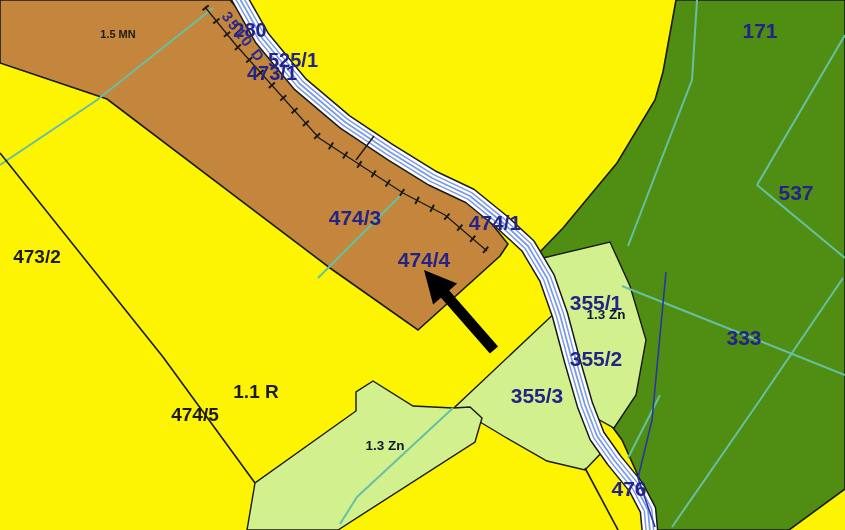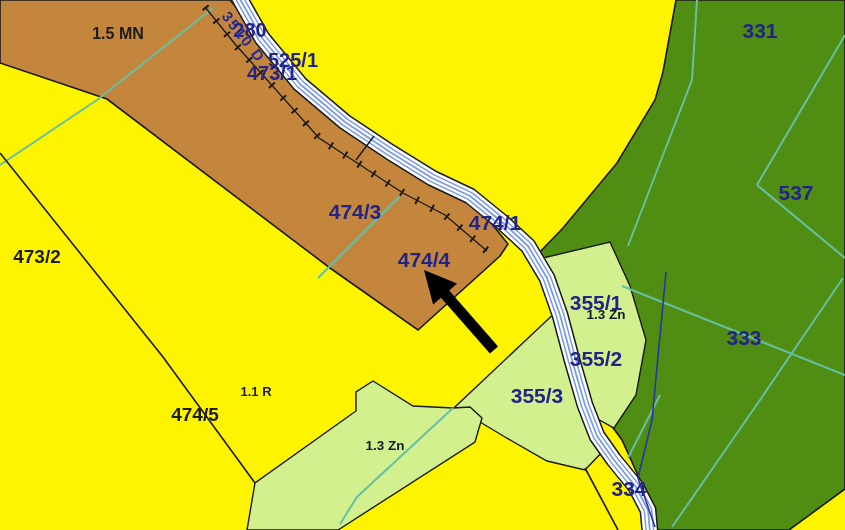--- a/index.html
+++ b/index.html
@@ -14,21 +14,21 @@
   .map-label{
     position:absolute;
     transform:translate(-50%,-50%);
     white-space:nowrap;
     line-height:1;
     pointer-events:none;
   }
   .lbl-navy{color:#232388;font-weight:bold;font-size:21px;}
   .lbl-navy-sm{color:#232388;font-weight:bold;font-size:20px;}
   .lbl-black{color:#1c1c1c;font-weight:600;font-size:19px;}
-  .lbl-black-sm{color:#1c1c1c;font-weight:600;font-size:13px;}
+  .lbl-black-sm{color:#1c1c1c;font-weight:600;font-size:19px;}
   .lbl-use{color:#0f172a;font-weight:600;font-size:13.5px;}
   .lbl-rot{
     position:absolute;
     transform-origin:0 0;
     transform:rotate(52deg);
     color:#2b2b8f;font-weight:600;font-size:15px;letter-spacing:2px;
     white-space:nowrap;pointer-events:none;
   }
 </style>
 </head>
@@ -78,53 +78,53 @@
       <path d="M236,-8 L262,38 L300,84 L345,122 L390,152 L432,178 L470,196 L502,222 L528,246 L547,278 L560,315 L572,360 L585,405 L597,436 L614,460 L636,487 L648,510 L650,532" stroke="#7B9AE8" stroke-width="1.8"></path>
     </g>
 
     <line x1="356" y1="160" x2="374" y2="136" stroke="#1a1a1a" stroke-width="1.4"></line>
 
     <polyline points="666,272 652,420 638,478 655,527" fill="none" stroke="#2B35A5" stroke-width="1.6"></polyline>
 
     <polygon points="424,270 457.1,283.6 449.2,290.5 498.1,346.4 489.9,353.6 441,297.7 433.1,304.6" fill="#000000"></polygon>
   </svg>
 
-  <div class="map-label lbl-black-sm" style="left:118px;top:34px;font-size:16px;">1.5 MN</div>
+  <div class="map-label lbl-black-sm" style="left:118px;top:34px;font-size:11px;">1.5 MN</div>
 
   <div class="map-label lbl-navy-sm" style="left:250px;top:30px;">280</div>
 
   <div class="lbl-rot" style="left:232px;top:8px;">3510 D</div>
 
   <div class="map-label lbl-navy-sm" style="left:293px;top:60px;">525/1</div>
 
   <div class="map-label lbl-navy-sm" style="left:272px;top:73px;">473/1</div>
 
   <div class="map-label lbl-black" style="left:37px;top:256px;">473/2</div>
 
-  <div class="map-label lbl-navy" style="left:355px;top:211px;">474/3</div>
+  <div class="map-label lbl-navy" style="left:355px;top:217px;">474/3</div>
 
   <div class="map-label lbl-navy" style="left:495px;top:222px;">474/1</div>
 
   <div class="map-label lbl-navy" style="left:424px;top:259px;">474/4</div>
 
   <div class="map-label lbl-black" style="left:195px;top:414px;">474/5</div>
 
   <div class="map-label lbl-black-sm" style="left:256px;top:391px;">1.1 R</div>
 
   <div class="map-label lbl-use" style="left:385px;top:446px;">1.3 Zn</div>
 
   <div class="map-label lbl-navy" style="left:596px;top:302px;">355/1</div>
 
   <div class="map-label lbl-use" style="left:606px;top:315px;">1.3 Zn</div>
 
   <div class="map-label lbl-navy" style="left:596px;top:358px;">355/2</div>
 
   <div class="map-label lbl-navy" style="left:537px;top:395px;">355/3</div>
 
-  <div class="map-label lbl-navy" style="left:760px;top:30px;">331</div>
+  <div class="map-label lbl-navy" style="left:760px;top:30px;">171</div>
 
   <div class="map-label lbl-navy" style="left:796px;top:192px;">537</div>
 
   <div class="map-label lbl-navy" style="left:744px;top:337px;">333</div>
 
-  <div class="map-label lbl-navy" style="left:629px;top:488px;">334</div>
+  <div class="map-label lbl-navy" style="left:629px;top:488px;">476</div>
 
 </div>
 
 </body></html>

